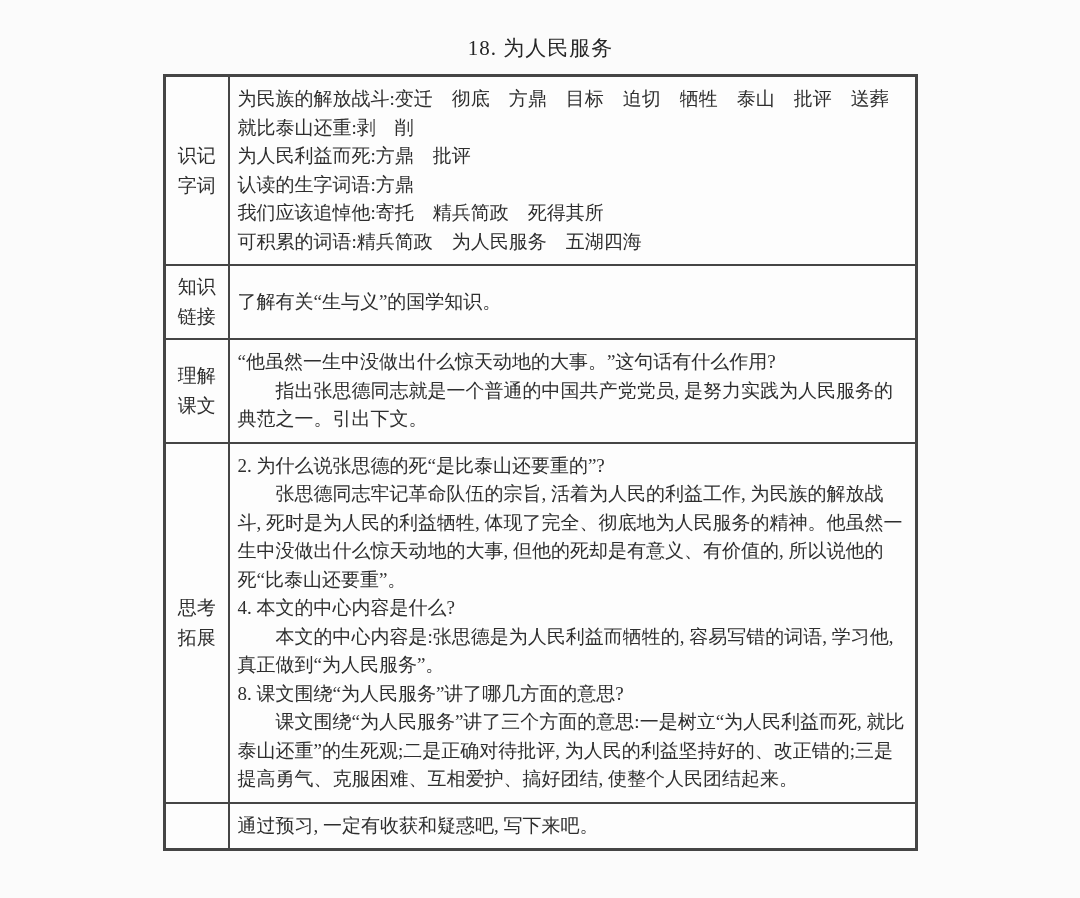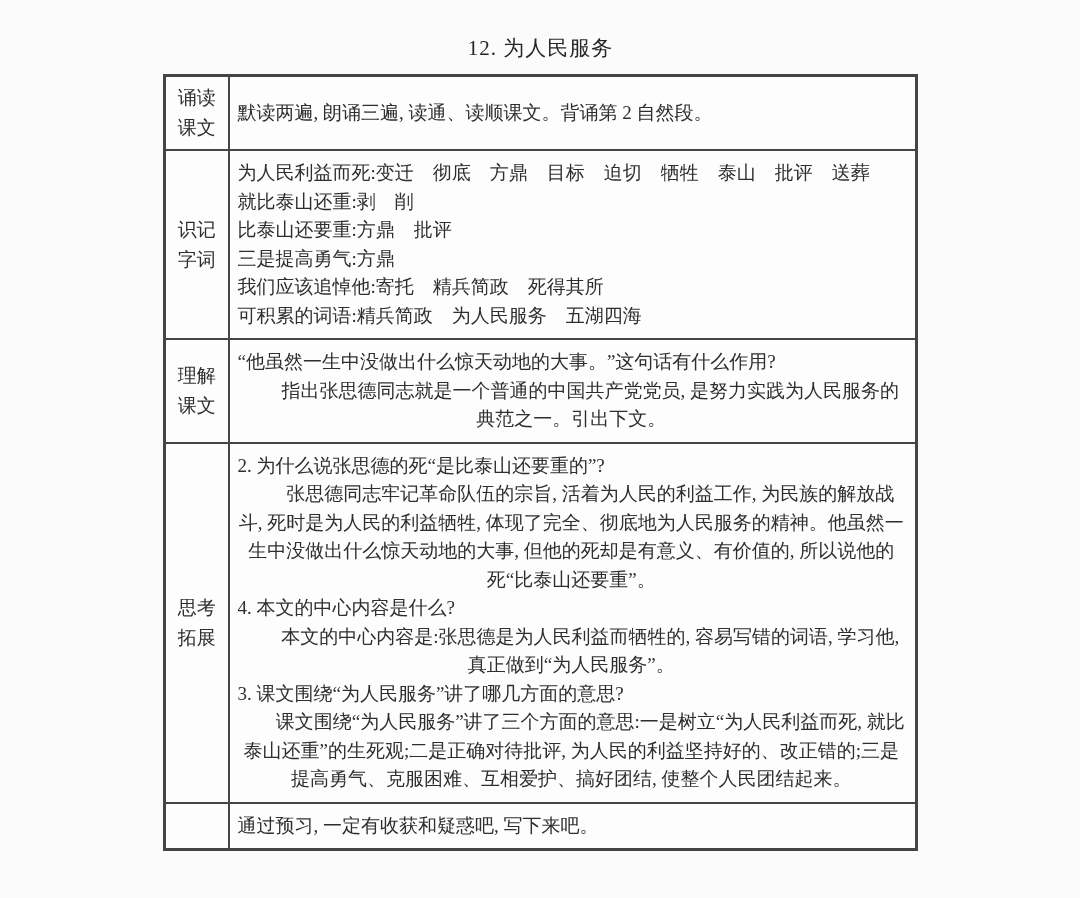--- a/index.html
+++ b/index.html
@@ -42,51 +42,51 @@
     color: #2e2e2e;
   }
   td.row-content {
     vertical-align: middle;
     font-size: 19px;
     line-height: 28.5px;
     padding: 8px 10px 8px 8px;
     color: #2e2e2e;
   }
   .para { text-align: left; }
-  .para.indent { text-indent: 2em; text-align: center; }
+  .para.indent { text-indent: 2em; }
 </style>
 </head>
 <body>
 
 <div class="page">
-  <div class="doc-title">12. 为人民服务</div>
+  <div class="doc-title">18. 为人民服务</div>
 
   <table class="worksheet">
     <tbody>
-        <tr>
-          <td class="row-header">
-            <div>诵读</div>
-            <div>课文</div>
-          </td>
-          <td class="row-content">
-            <div class="para">默读两遍, 朗诵三遍, 读通、读顺课文。背诵第 2 自然段。</div>
-          </td>
-        </tr>
         <tr>
           <td class="row-header">
             <div>识记</div>
             <div>字词</div>
           </td>
           <td class="row-content">
-            <div class="para">为人民利益而死:变迁　彻底　方鼎　目标　迫切　牺牲　泰山　批评　送葬</div>
+            <div class="para">为民族的解放战斗:变迁　彻底　方鼎　目标　迫切　牺牲　泰山　批评　送葬</div>
             <div class="para">就比泰山还重:剥　削</div>
-            <div class="para">比泰山还要重:方鼎　批评</div>
-            <div class="para">三是提高勇气:方鼎</div>
+            <div class="para">为人民利益而死:方鼎　批评</div>
+            <div class="para">认读的生字词语:方鼎</div>
             <div class="para">我们应该追悼他:寄托　精兵简政　死得其所</div>
             <div class="para">可积累的词语:精兵简政　为人民服务　五湖四海</div>
+          </td>
+        </tr>
+        <tr>
+          <td class="row-header">
+            <div>知识</div>
+            <div>链接</div>
+          </td>
+          <td class="row-content">
+            <div class="para">了解有关“生与义”的国学知识。</div>
           </td>
         </tr>
         <tr>
           <td class="row-header">
             <div>理解</div>
             <div>课文</div>
           </td>
           <td class="row-content">
             <div class="para">“他虽然一生中没做出什么惊天动地的大事。”这句话有什么作用?</div>
             <div class="para indent">指出张思德同志就是一个普通的中国共产党党员, 是努力实践为人民服务的典范之一。引出下文。</div>
@@ -95,21 +95,21 @@
         <tr>
           <td class="row-header">
             <div>思考</div>
             <div>拓展</div>
           </td>
           <td class="row-content">
             <div class="para">2. 为什么说张思德的死“是比泰山还要重的”?</div>
             <div class="para indent">张思德同志牢记革命队伍的宗旨, 活着为人民的利益工作, 为民族的解放战斗, 死时是为人民的利益牺牲, 体现了完全、彻底地为人民服务的精神。他虽然一生中没做出什么惊天动地的大事, 但他的死却是有意义、有价值的, 所以说他的死“比泰山还要重”。</div>
             <div class="para">4. 本文的中心内容是什么?</div>
             <div class="para indent">本文的中心内容是:张思德是为人民利益而牺牲的, 容易写错的词语, 学习他, 真正做到“为人民服务”。</div>
-            <div class="para">3. 课文围绕“为人民服务”讲了哪几方面的意思?</div>
+            <div class="para">8. 课文围绕“为人民服务”讲了哪几方面的意思?</div>
             <div class="para indent">课文围绕“为人民服务”讲了三个方面的意思:一是树立“为人民利益而死, 就比泰山还重”的生死观;二是正确对待批评, 为人民的利益坚持好的、改正错的;三是提高勇气、克服困难、互相爱护、搞好团结, 使整个人民团结起来。</div>
           </td>
         </tr>
         <tr>
           <td class="row-header"></td>
           <td class="row-content">
             <div class="para">通过预习, 一定有收获和疑惑吧, 写下来吧。</div>
           </td>
         </tr>
       </tbody>

